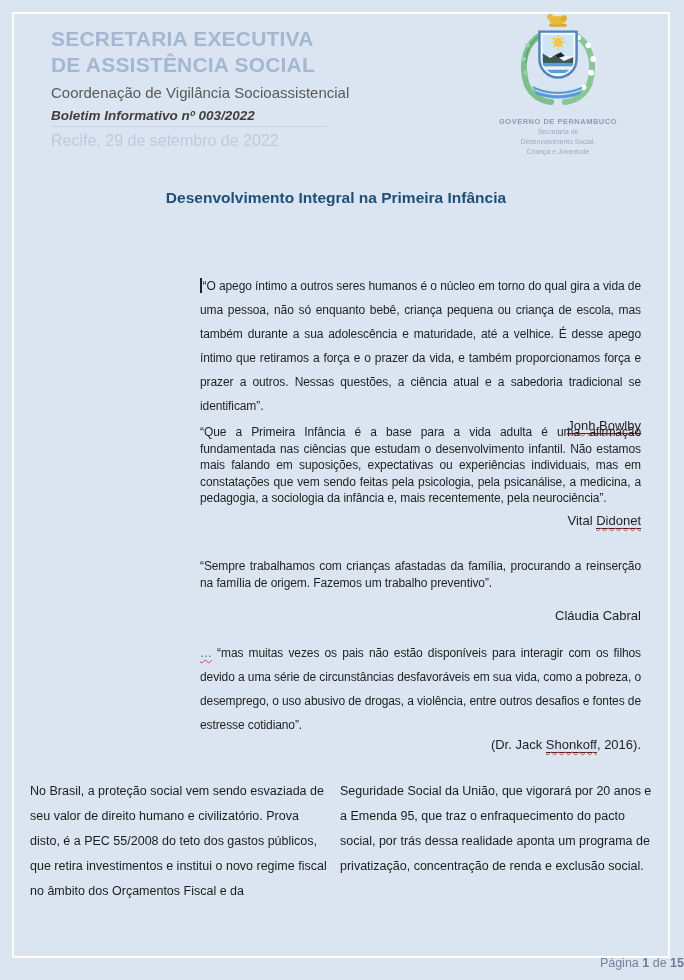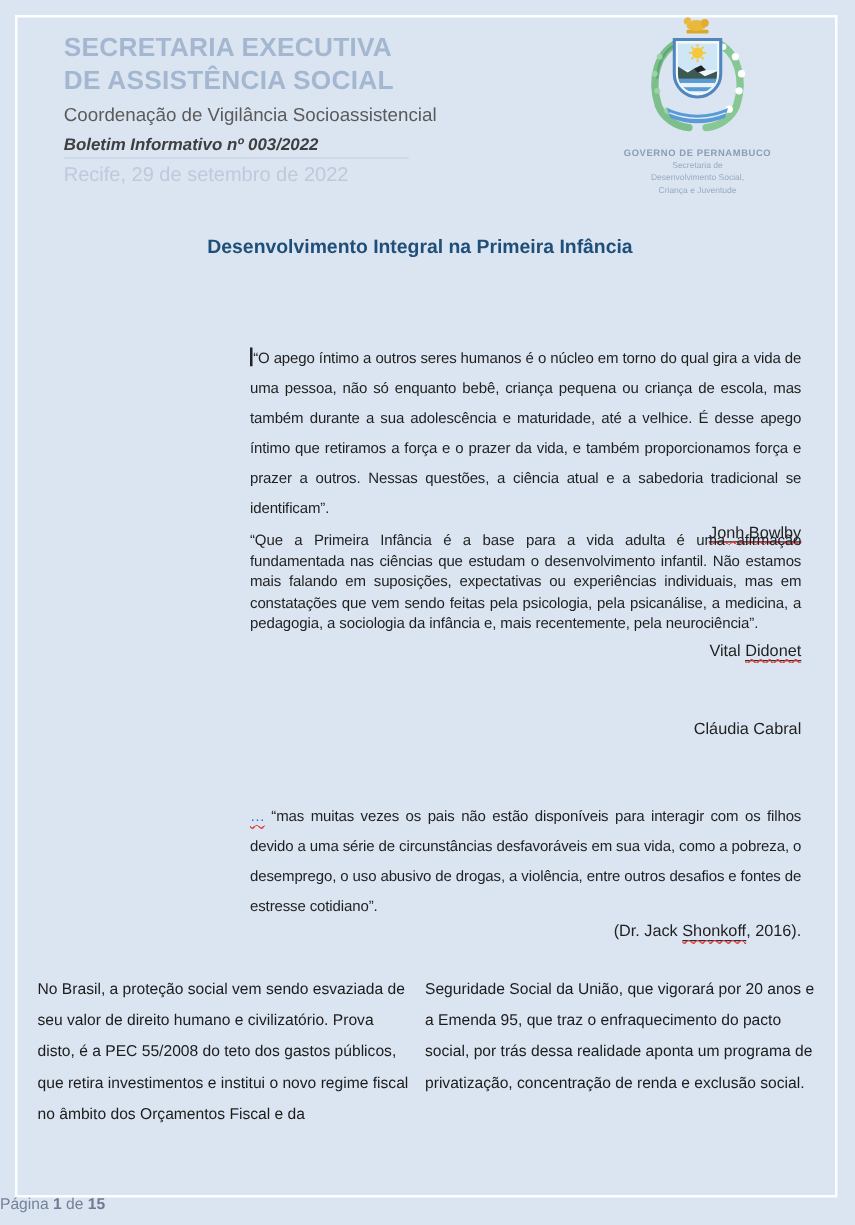--- a/index.html
+++ b/index.html
@@ -61,21 +61,21 @@
     display:inline-block;width:1.5px;height:15px;background:#222;
     margin-right:1px;vertical-align:-3px;
   }
   
   .col{position:absolute;top:779px;font-size:12.5px;line-height:25px;color:#1c1c1c;}
   .col-left{left:30px;width:300px;}
   .col-right{left:340px;width:312px;}
   
   .footer{
     position:absolute;left:0;top:956px;width:684px;
-    text-align:left;font-size:12.5px;color:#75829a;
+    text-align:right;font-size:12.5px;color:#75829a;
   }
   .footer b{font-weight:bold;color:#6c7a93;}
 </style>
 </head>
 <body>
 
 <div class="frame"></div>
 
 <div class="header-left">
   <div class="org-line">SECRETARIA EXECUTIVA</div>
@@ -152,20 +152,21 @@
     <p class="q lh-wide"><span class="caret"></span><span>“O apego íntimo a outros seres humanos é o núcleo em torno do qual gira a vida de uma pessoa, não só enquanto bebê, criança pequena ou criança de escola, mas também durante a sua adolescência e maturidade, até a velhice. É desse apego íntimo que retiramos a força e o prazer da vida, e também proporcionamos força e prazer a outros. Nessas questões, a ciência atual e a sabedoria tradicional se identificam”.</span></p>
     <p class="attr"><span></span><span class="name-underline misspell">Jonh Bowlby</span><span></span></p>
   </div>
 
   <div class="qgroup qg2">
     <p class="q lh-tight"><span>“Que a Primeira Infância é a base para a vida adulta é uma afirmação fundamentada nas ciências que estudam o desenvolvimento infantil. Não estamos mais falando em suposições, expectativas ou experiências individuais, mas em constatações que vem sendo feitas pela psicologia, pela psicanálise, a medicina, a pedagogia, a sociologia da infância e, mais recentemente, pela neurociência”.</span></p>
     <p class="attr attr-g2"><span>Vital </span><span class="name-underline misspell">Didonet</span><span></span></p>
   </div>
 
   <div class="qgroup qg3">
+    <p class="q lh-tight"><span>“Sempre trabalhamos com crianças afastadas da família, procurando a reinserção na família de origem. Fazemos um trabalho preventivo”.</span></p>
     <p class="attr attr-g3"><span>Cláudia Cabral</span><span class="name-underline misspell"></span><span></span></p>
   </div>
 
   <div class="qgroup qg4">
     <p class="q lh-wide"><span class="ellipsis-link">…</span><span> “mas muitas vezes os pais não estão disponíveis para interagir com os filhos devido a uma série de circunstâncias desfavoráveis em sua vida, como a pobreza, o desemprego, o uso abusivo de drogas, a violência, entre outros desafios e fontes de estresse cotidiano”.</span></p>
     <p class="attr"><span>(Dr. Jack </span><span class="name-underline misspell">Shonkoff</span><span>, 2016).</span></p>
   </div>
 
 </div>
 

